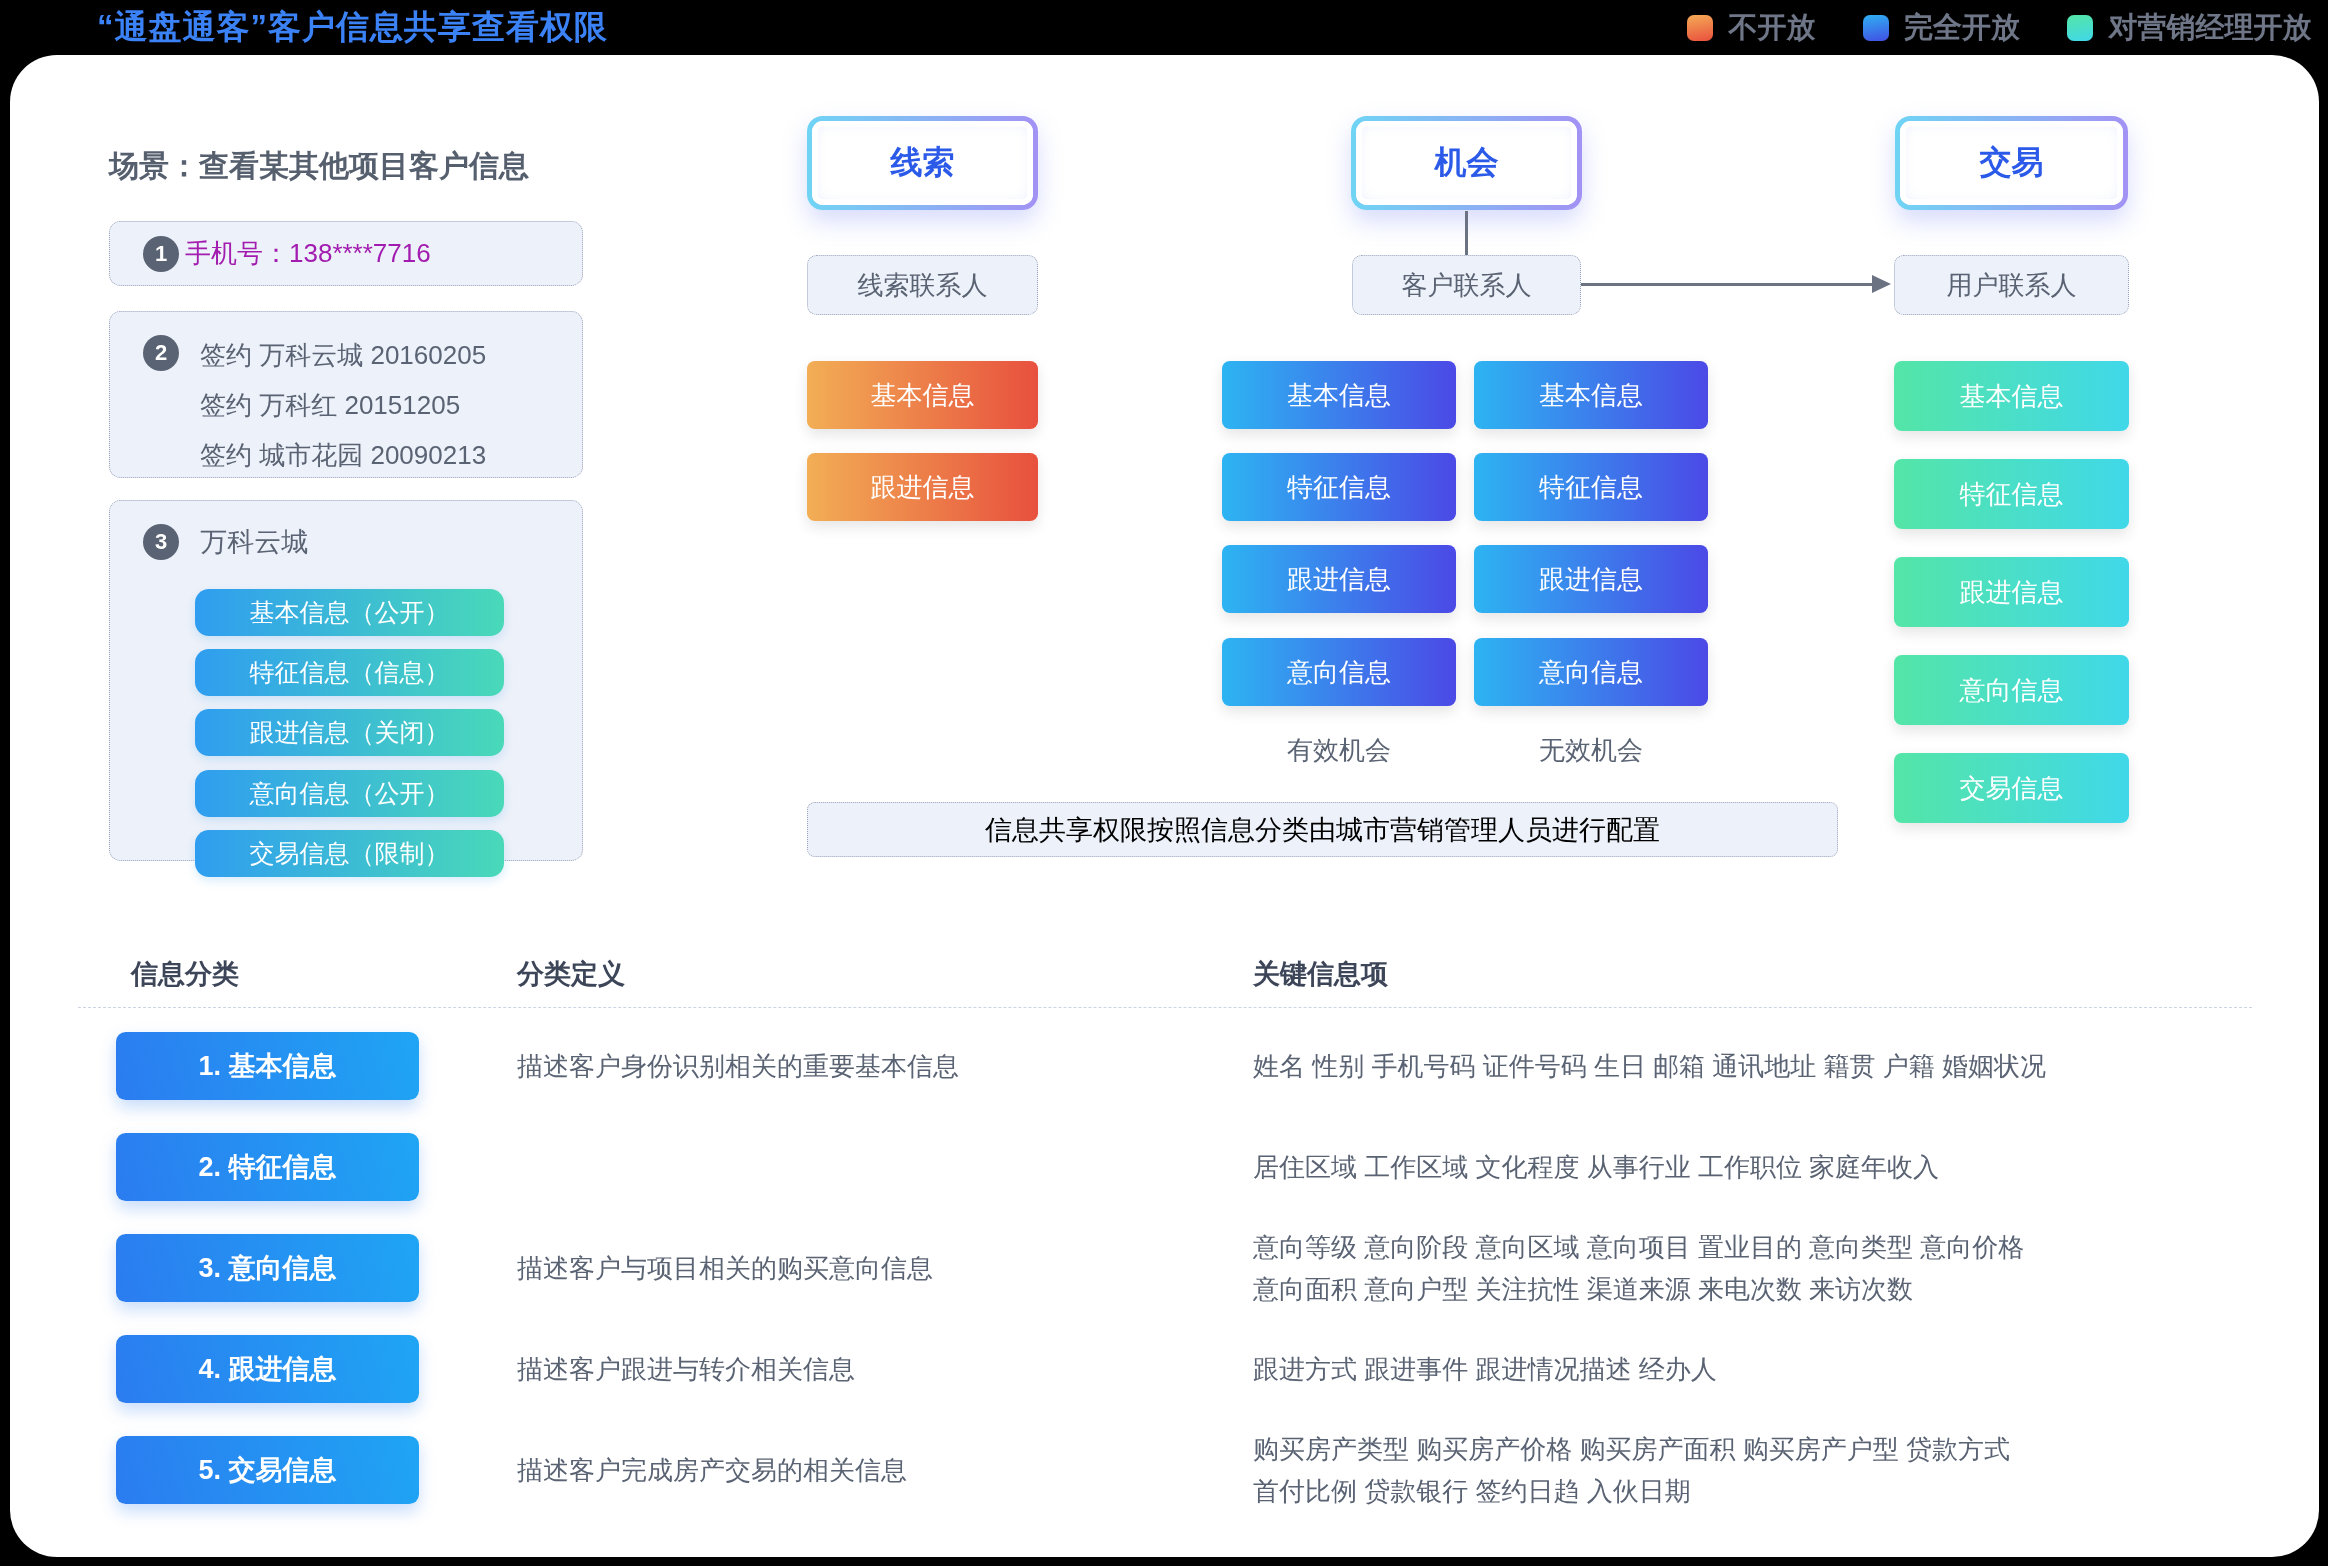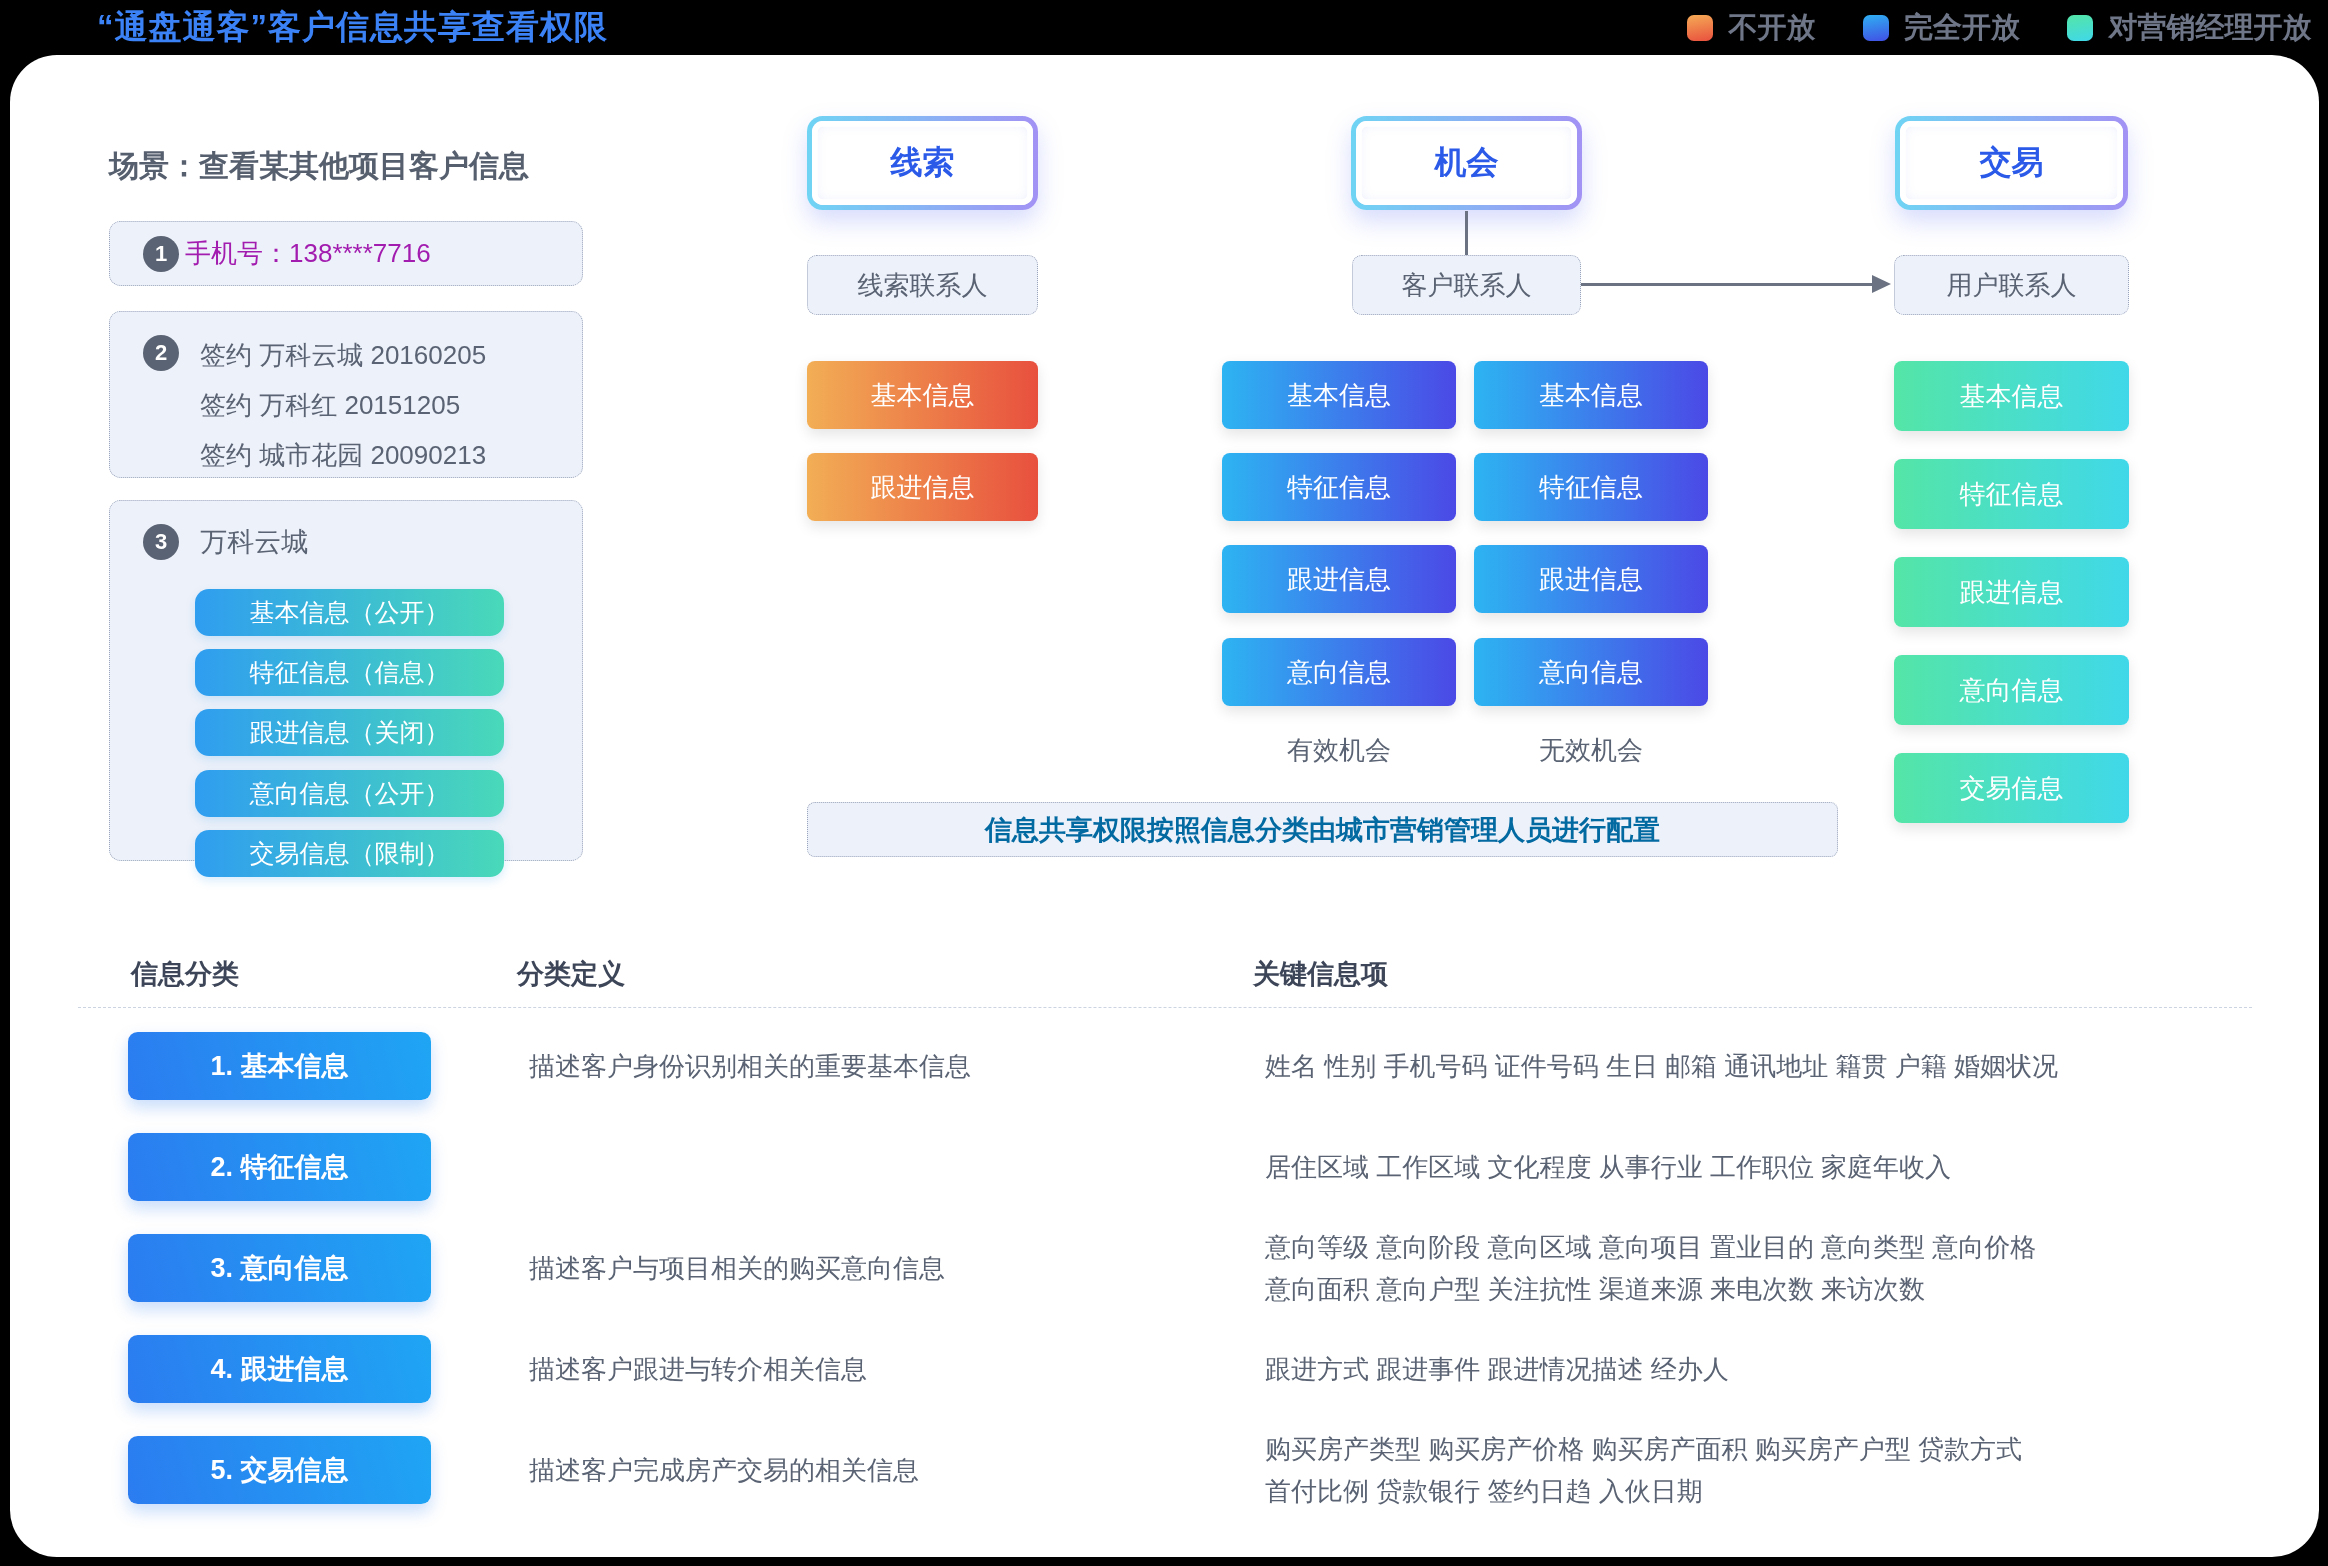--- a/index.html
+++ b/index.html
@@ -47,25 +47,25 @@
   .pill.orange{background:linear-gradient(90deg,#f2ae55,#e8503e);}
   .pill.blue{background:linear-gradient(90deg,#2db4f2,#4b49e6);}
   .pill.teal{background:linear-gradient(90deg,#54e5a7,#40d8e9);}
   .subcol-label{position:absolute;top:731px;height:39px;display:flex;align-items:center;justify-content:center;
     font-size:26px;color:#5a6373;}
   .vline{position:absolute;left:1465px;top:211px;width:2.9px;height:45px;background:#6b7383;}
   .hline{position:absolute;left:1581px;top:283px;width:293px;height:2.9px;background:#6b7383;}
   .arrowhead{position:absolute;left:1872px;top:275px;width:0;height:0;
     border-left:19.4px solid #6b7383;border-top:9.7px solid transparent;border-bottom:9.7px solid transparent;}
   .note{position:absolute;left:807px;top:802px;width:1031px;height:55px;display:flex;align-items:center;justify-content:center;
-    font-size:27px;color:#0369a1;border-radius:7.8px;font-weight:bold;}
+    font-size:27px;color:#000000;border-radius:7.8px;}
   
   .col-head{position:absolute;top:956px;font-size:27px;font-weight:600;color:#3d4658;}
   .divider{position:absolute;left:78px;top:1007px;width:2174px;border-top:1.9px dashed #ccd4e2;}
-  .trow{position:absolute;left:12px;width:2262px;height:68px;text-decoration:underline;}
+  .trow{position:absolute;left:0;width:2262px;height:68px;text-decoration:underline;}
   .tbtn{position:absolute;left:116px;top:0;width:303px;height:68px;border-radius:9.7px;
     background:linear-gradient(75deg,#2b7cf0,#1fa5f4);color:#fff;font-size:27px;font-weight:700;
     display:flex;align-items:center;justify-content:center;box-shadow:0 7.8px 15.5px rgba(43,124,240,.25);}
   .tdef{position:absolute;left:517px;top:0;width:699px;height:68px;display:flex;align-items:center;
     font-size:26px;color:#5a6373;}
   .titems{position:absolute;left:1253px;top:0;width:1058px;height:68px;display:flex;flex-direction:column;
     justify-content:center;font-size:26px;line-height:42px;color:#5a6373;}
 </style>
 </head>
 <body>

